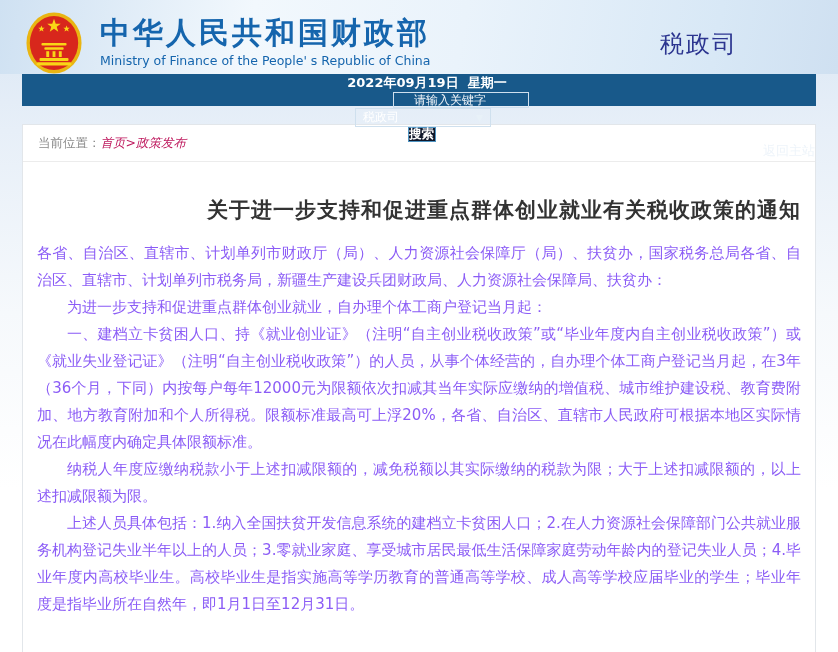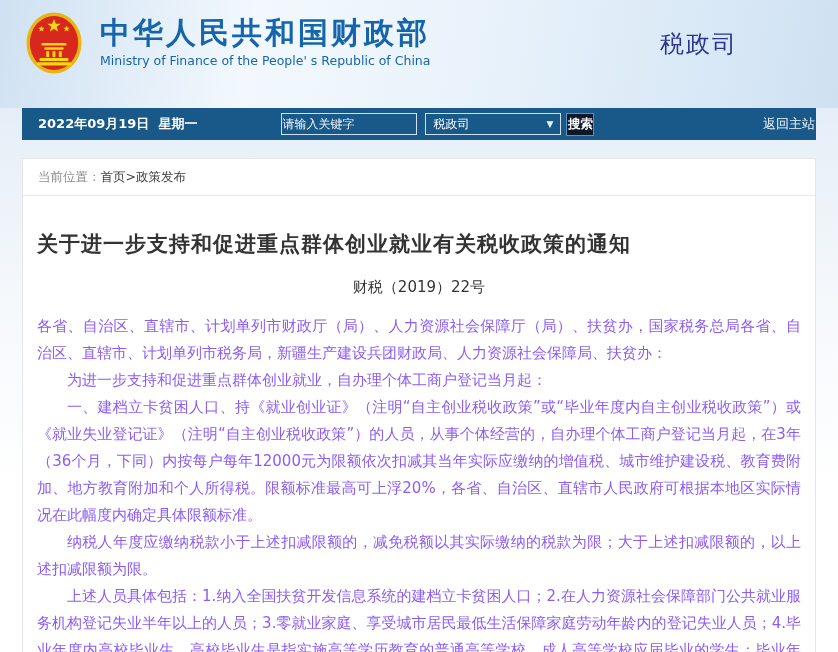--- a/index.html
+++ b/index.html
@@ -3,37 +3,37 @@
 <meta charset="utf-8">
 <style>
   * { margin:0; padding:0; box-sizing:border-box; }
   html,body { width:838px; height:652px; overflow:hidden; }
   body {
     font-family:"DejaVu Sans", sans-serif;
     background:linear-gradient(180deg,#d9e6f4 0%,#e7eff8 20%,#f6f9fc 48%,#ffffff 75%);
   }
   
   .site-header{
-    position:relative; height:108px;
+    position:relative; height:74px;
     background:linear-gradient(100deg,#cfe1f2 0%,#f2f8fd 30%,#eaf3fb 55%,#d8e8f6 85%,#cfe0f1 100%);
   }
   .emblem{ position:absolute; left:25px; top:11px; width:58px; height:64px; }
   .brand{ position:absolute; left:100px; top:16px; }
   .site-name{ font-size:30px; font-weight:bold; color:#1565ad; letter-spacing:3px; line-height:34px;}
   .site-name-en{ font-size:12.5px; font-weight:normal; color:#1565ad; margin-top:3px; }
   .dept-title{ position:absolute; left:660px; top:28px; font-size:24px; color:#2c3590; letter-spacing:2px;}
   
   .navbar{
     margin:0 22px; height:32px; background:#18598a;
-    display:flex; align-items:center; font-size:13px; color:#fff;
+    display:flex; align-items:center; font-size:13px; color:#fff;flex-direction:column;
   }
   .nav-date{ margin-left:16px; white-space:pre; font-weight:bold; }
   .search-input{
     margin-left:84px; width:136px; height:22px; background:transparent;
-    border:1px solid #cfe0ee; color:#fff; font-size:12px; padding:0 0; outline:none;
+    border:1px solid #cfe0ee; color:#fff; font-size:12px; padding:0 20px; outline:none;
   }
   .search-input::placeholder{ color:#f2f6fa; opacity:1; }
   .category-select{
     margin-left:8px; width:136px; height:22px; border:1px solid #cfe0ee;
     display:flex; align-items:center; justify-content:space-between;
     padding:0 7px; font-size:12px; cursor:pointer;
   }
   .caret{ font-size:9px; color:#e8f1f8; }
   .search-btn{
     margin-left:5px; width:28px; height:23px; background:#0f172a; color:#fff;
@@ -43,24 +43,24 @@
   .back-link{ margin-left:auto; margin-right:1px; color:#eef4fa; text-decoration:none; font-size:13px; cursor:pointer;}
   
   .content-box{
     margin:18px 22px 0 22px; background:#fff; border:1px solid #e2e6ea;
     min-height:560px;
   }
   .breadcrumb{
     padding:10px 15px 9px 15px; font-size:12.5px; color:#8a8a8a;
     border-bottom:1px solid #ececec;
   }
-  .breadcrumb a{ color:#404040; text-decoration:none; cursor:pointer; }
+  .breadcrumb a{ color:#be185d; text-decoration:none; cursor:pointer;font-style:italic; }
   article{ padding:34px 14px 20px 14px; }
   .doc-title{
-    text-align:left; font-size:21px; font-weight:bold; color:#333; letter-spacing:1px;
+    text-align:right; font-size:21px; font-weight:bold; color:#333; letter-spacing:1px;
   }
   .doc-number{ text-align:center; font-size:15px; color:#333; margin-top:20px; }
   .doc-body{ margin-top:16px; }
   .doc-body p{
     font-size:15px; color:#8b5cf6; line-height:27px; text-align:justify;
   }
   .doc-body p.indent{ text-indent:2em; }
 </style>
 </head>
 <body>
@@ -101,21 +101,20 @@
   <button class="search-btn">搜索</button>
   <a class="back-link">返回主站</a>
 </nav>
 
 <main class="content-box">
   <div class="breadcrumb">
     <span>当前位置：</span><a>首页&gt;政策发布</a>
   </div>
   <article>
     <h1 class="doc-title">关于进一步支持和促进重点群体创业就业有关税收政策的通知</h1>
-    <div class="doc-number">财税（2019）22号</div>
     <div class="doc-body" id="paragraphs">
         <p>各省、自治区、直辖市、计划单列市财政厅（局）、人力资源社会保障厅（局）、扶贫办，国家税务总局各省、自治区、直辖市、计划单列市税务局，新疆生产建设兵团财政局、人力资源社会保障局、扶贫办：</p>
         <p class="indent">为进一步支持和促进重点群体创业就业，自办理个体工商户登记当月起：</p>
         <p class="indent">一、建档立卡贫困人口、持《就业创业证》（注明“自主创业税收政策”或“毕业年度内自主创业税收政策”）或《就业失业登记证》（注明“自主创业税收政策”）的人员，从事个体经营的，自办理个体工商户登记当月起，在3年（36个月，下同）内按每户每年12000元为限额依次扣减其当年实际应缴纳的增值税、城市维护建设税、教育费附加、地方教育附加和个人所得税。限额标准最高可上浮20%，各省、自治区、直辖市人民政府可根据本地区实际情况在此幅度内确定具体限额标准。</p>
         <p class="indent">纳税人年度应缴纳税款小于上述扣减限额的，减免税额以其实际缴纳的税款为限；大于上述扣减限额的，以上述扣减限额为限。</p>
         <p class="indent">上述人员具体包括：1.纳入全国扶贫开发信息系统的建档立卡贫困人口；2.在人力资源社会保障部门公共就业服务机构登记失业半年以上的人员；3.零就业家庭、享受城市居民最低生活保障家庭劳动年龄内的登记失业人员；4.毕业年度内高校毕业生。高校毕业生是指实施高等学历教育的普通高等学校、成人高等学校应届毕业的学生；毕业年度是指毕业所在自然年，即1月1日至12月31日。</p>
       </div>
   </article>
 </main>
 

